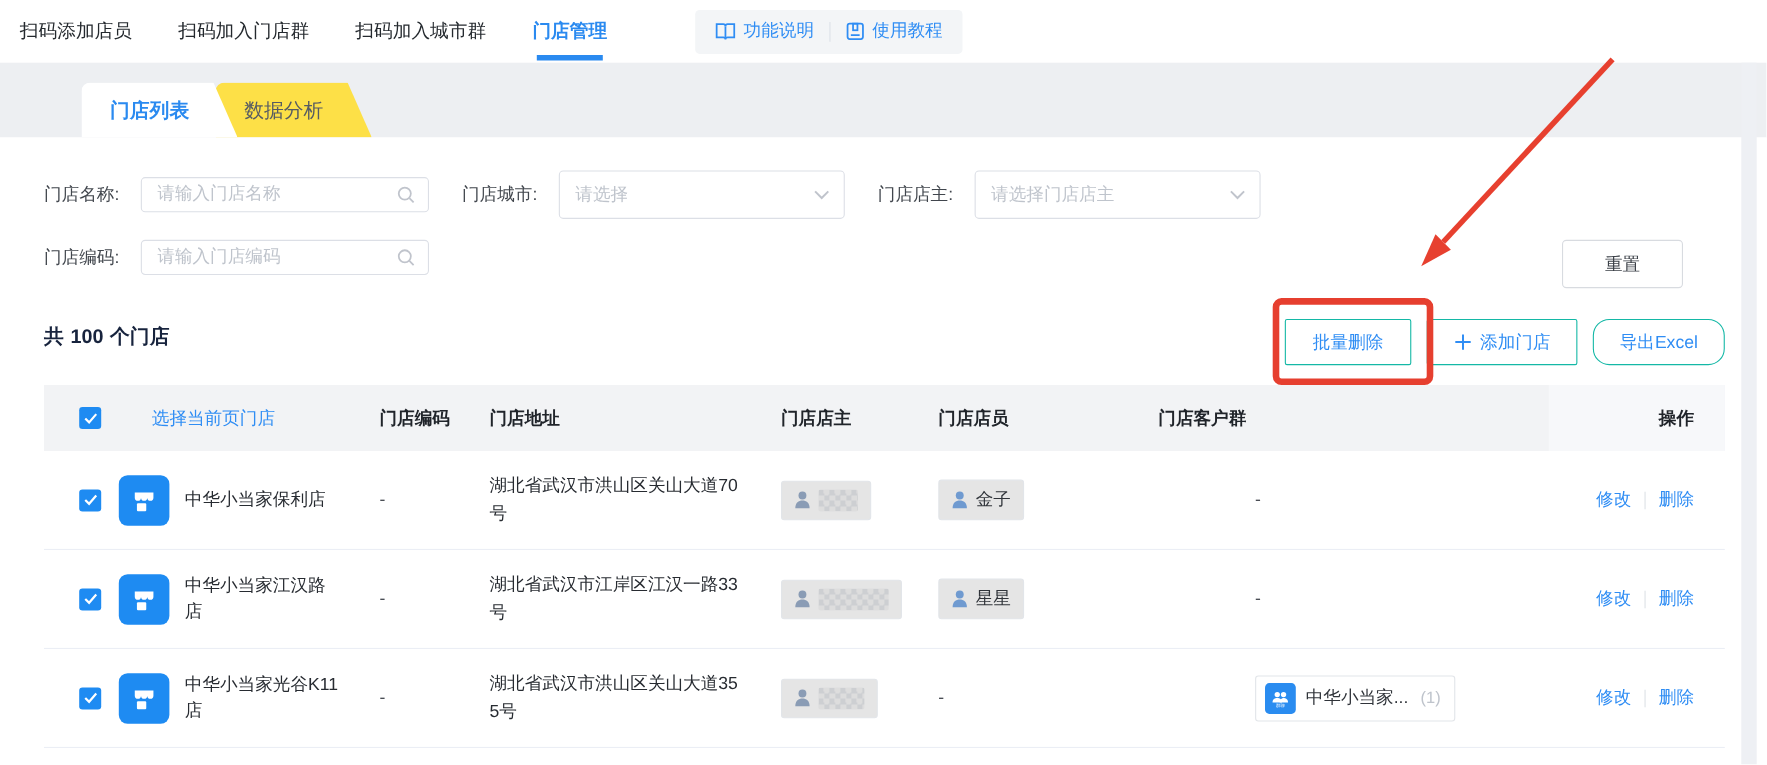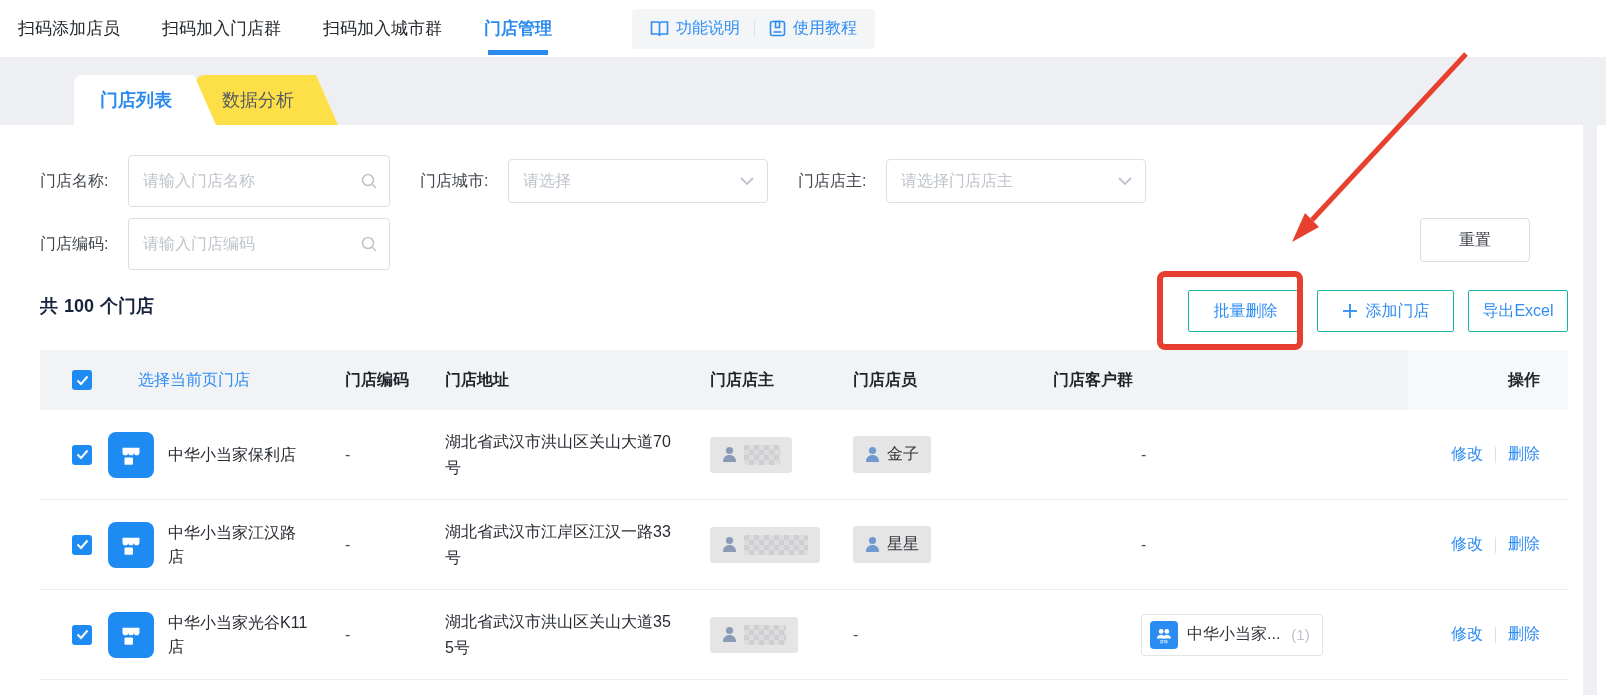--- a/index.html
+++ b/index.html
@@ -30,41 +30,41 @@
   .tab.inactive { background:#fde047; color:#565b63; margin-left:-20px; z-index:1; }
   
   .panel { position:absolute; top:125px; left:0; right:0; bottom:0; background:#fff; }
   
   .scrollbar { position:absolute; top:57px; bottom:0; left:1583px; width:14px; background:#eef0f4; }
   
   .filter-row { position:absolute; left:40px; display:flex; align-items:center; }
   .filter-row.r1 { top:30px; }
   .filter-row.r2 { top:93px; }
   .f-label { width:88px; font-size:16px; color:#41464d; }
-  .f-input { position:relative; width:262px; height:52px; }
+  .f-input { position:relative; width:262px; height:32px; }
   .f-input input { width:100%; height:100%; border:1px solid #dcdfe6; border-radius:4px;
         padding:0 38px 0 14px; font-size:16px; color:#333; outline:none;
         font-family:"Liberation Sans","DejaVu Sans",sans-serif; }
   .f-input input::placeholder { color:#bfc4cc; }
   .f-select { position:relative; width:260px; height:44px; border:1px solid #dcdfe6;
         border-radius:4px; display:flex; align-items:center; padding:0 38px 0 14px;
         font-size:16px; color:#bfc4cc; background:#fff; cursor:pointer; }
   .f-icon { position:absolute; right:12px; top:50%; transform:translateY(-50%); display:flex; }
   .spacer { width:30px; }
   .reset-btn { position:absolute; top:93px; left:1420px; width:110px; height:44px;
         background:#fff; border:1px solid #d8dbe0; border-radius:4px; font-size:16px;
         color:#3a3f46; display:flex; align-items:center; justify-content:center; cursor:pointer; }
   
   .summary { position:absolute; left:40px; top:160px; height:42px; display:flex;
         align-items:center; gap:6px; font-size:18px; font-weight:bold; color:#17233d; }
   .btn-group { position:absolute; top:165px; right:38px; display:flex; gap:14px; }
   .blue-btn { height:42px; background:#fff; border:1px solid #14b8a6; border-radius:2px;
         color:#2f8df4; font-size:16px; display:flex; align-items:center; justify-content:center;
         cursor:pointer; gap:8px; }
-  .blue-btn.b1 { width:115px; } .blue-btn.b2 { width:137px; } .blue-btn.b3 { width:100px; }
+  .blue-btn.b1 { width:115px; } .blue-btn.b2 { width:137px; } .blue-btn.b3 { width:120px;border-radius:15px; }
   
   .table { position:absolute; top:225px; left:40px; width:1528px; }
   .thead { display:flex; align-items:center; height:60px; background:#f2f3f5; font-size:16px;
         font-weight:bold; color:#20242a; }
   .h-select { flex:0 0 305px; display:flex; align-items:center; padding-left:32px; }
   .h-select .sel-label { margin-left:46px; color:#2f8df4; font-weight:normal; cursor:pointer; }
   .c-code  { flex:0 0 100px; }
   .c-addr  { flex:0 0 265px; }
   .c-owner { flex:0 0 143px; }
   .c-staff { flex:0 0 200px; }

